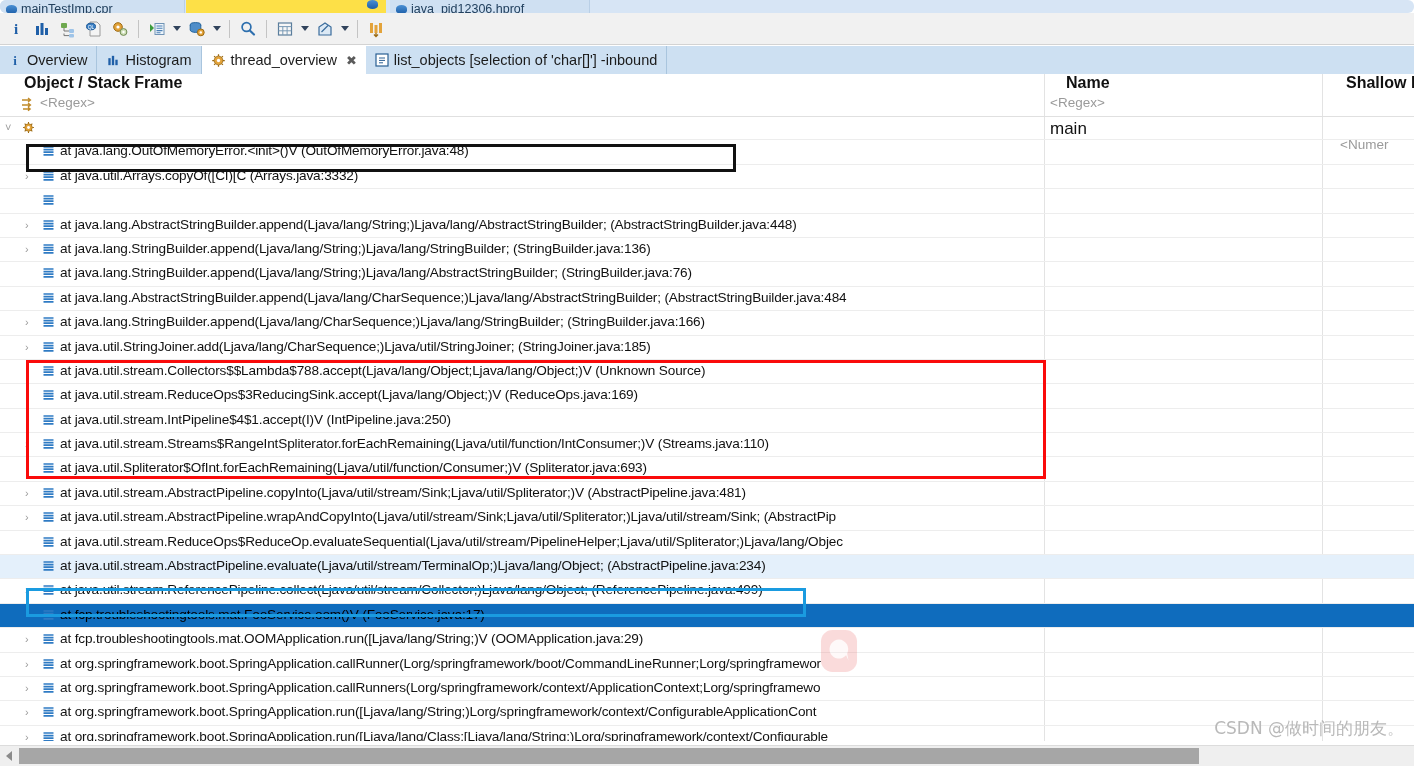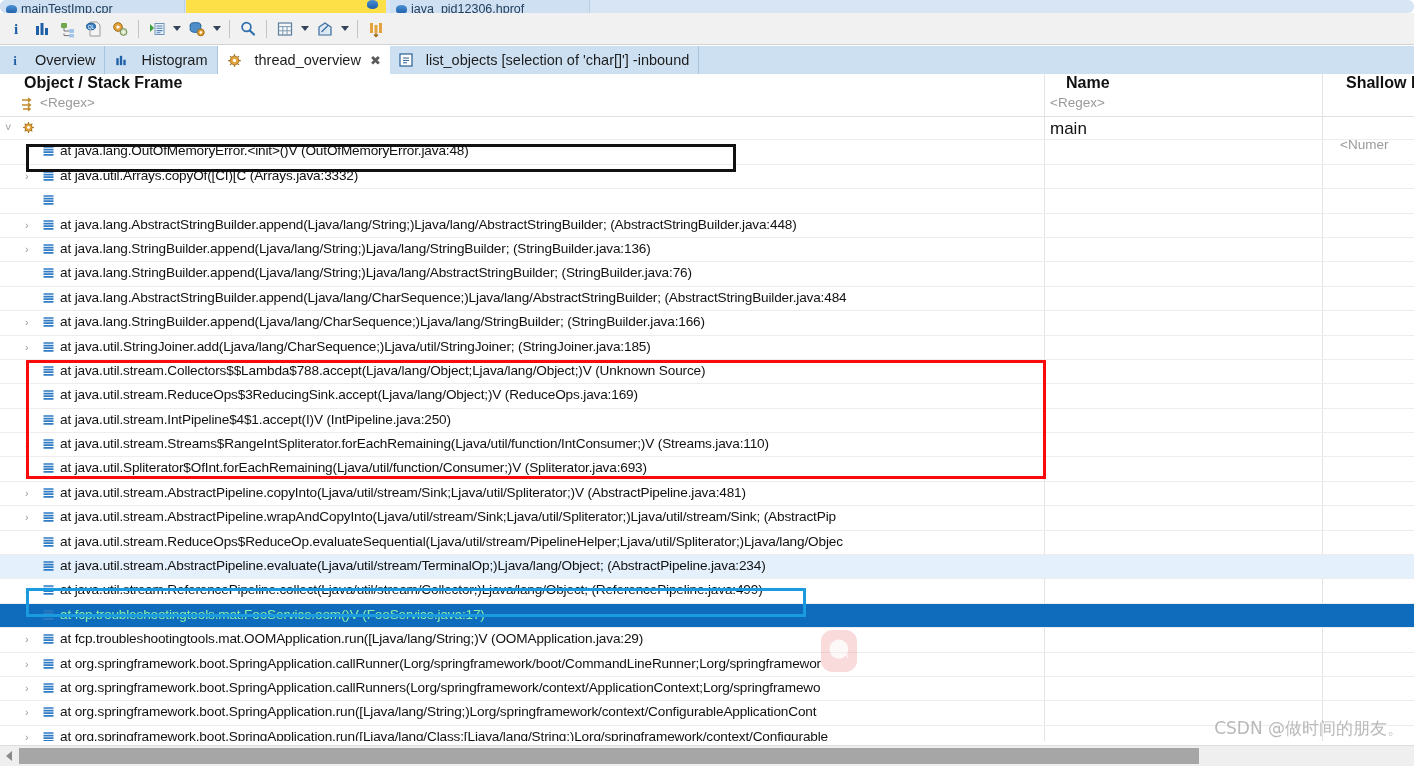--- a/index.html
+++ b/index.html
@@ -65,21 +65,21 @@
     font-size:14.5px;color:#1c1c1c;
     overflow:hidden;
   }
   .vtab{
     display:flex;align-items:center;gap:5px;
     padding:0 9px;white-space:nowrap;
     border-right:1px solid #a9c5de;
     box-sizing:border-box;
   }
   .vtab.active{background:#ffffff;border-right:none;}
-  .vtab .vlabel{line-height:1;margin-left:8px;}
+  .vtab .vlabel{line-height:1;}
 
   
   .table{
     position:absolute;left:0;top:74px;width:1414px;height:667px;
     overflow:hidden;background:#fff;
   }
   .colrule{
     position:absolute;top:0;width:1px;height:667px;background:#e3e3e3;
   }
   .hdr{
@@ -106,21 +106,21 @@
   .row.thread{border-bottom:1px solid #ededed;}
   .arrow{
     position:absolute;top:7px;width:9px;height:9px;
     color:#9b9b9b;font-size:11px;line-height:9px;
   }
   .ficon{position:absolute;top:5px;}
   .txt{
     position:absolute;top:3px;font-size:13.6px;color:#111;
     white-space:nowrap;letter-spacing:-0.15px;
   }
-  .row.sel .txt{color:#86efac;}
+  .row.sel .txt{color:#000000;}
   .txt.link{text-decoration:underline;text-underline-offset:1px;}
   .namecell{position:absolute;left:1050px;top:3px;font-size:17px;color:#111;}
 
   
   .ann{position:absolute;pointer-events:none;box-sizing:border-box;}
   .ann.black{border:3px solid #111;}
   .ann.red{border:3px solid #fa0a0a;}
   .ann.blue{border:3px solid #1a9be0;}
 
   

